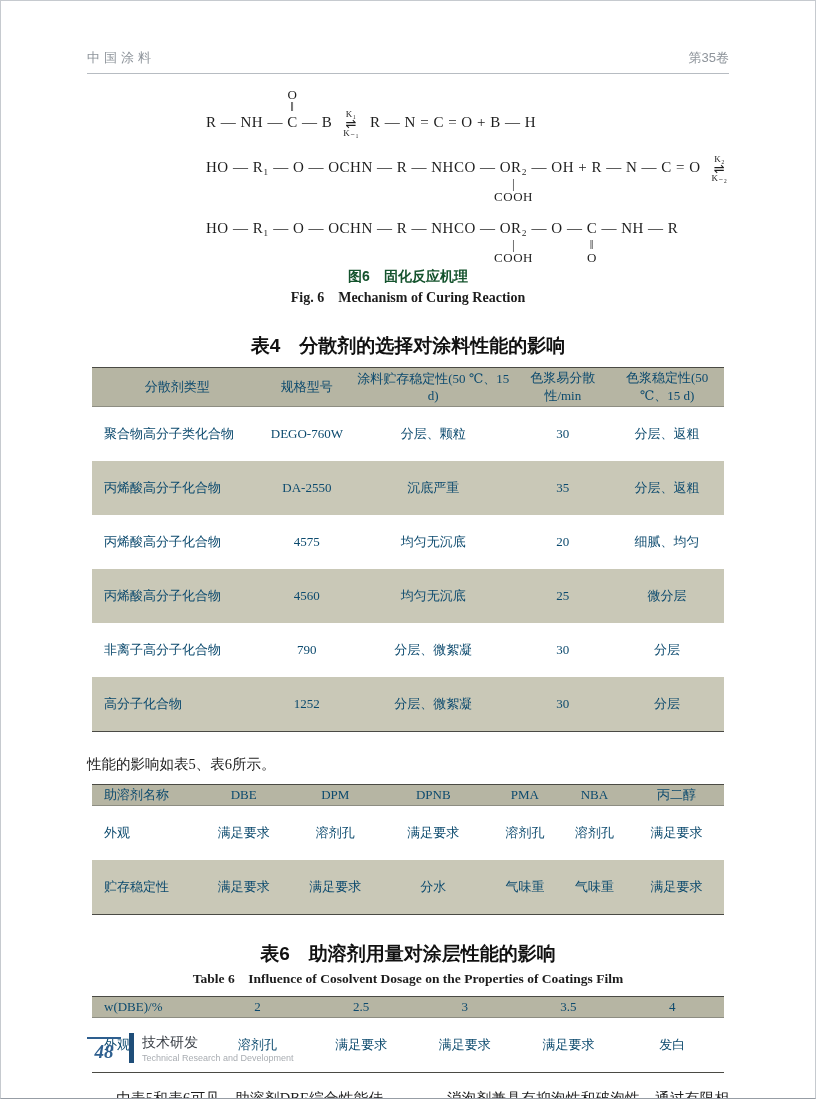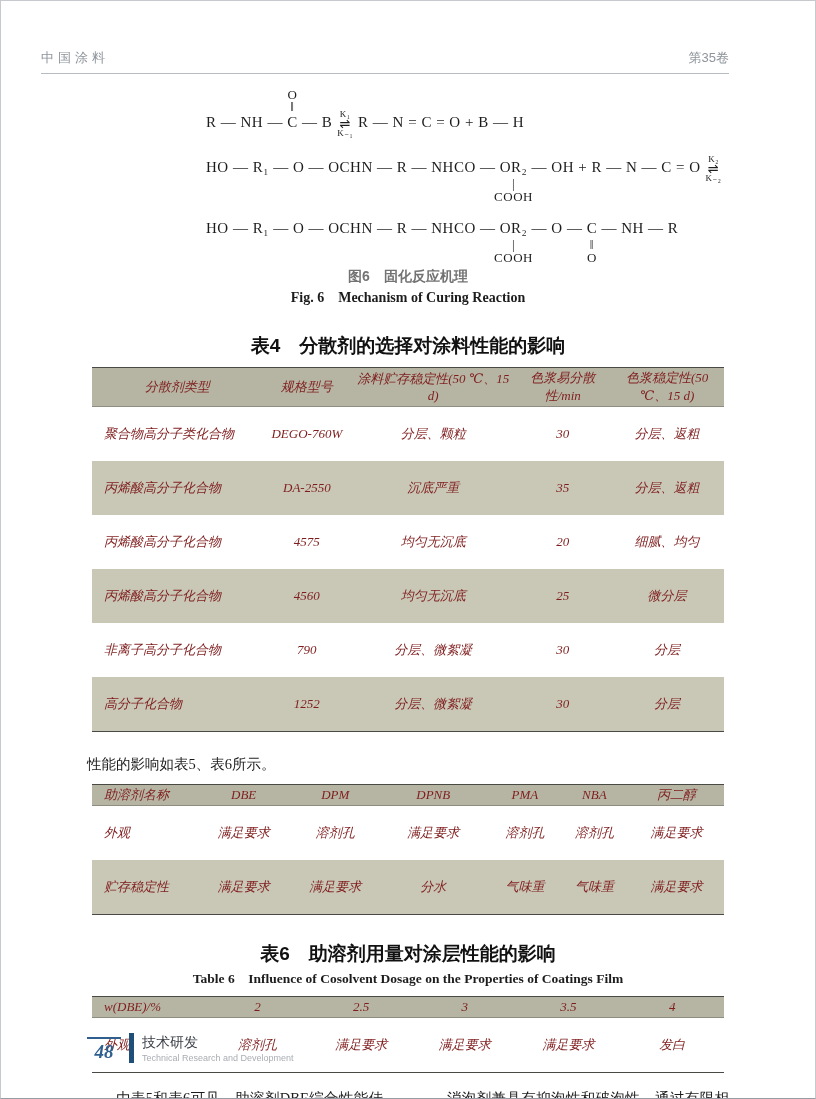--- a/index.html
+++ b/index.html
@@ -11,21 +11,21 @@
     background: #ffffff;
     border: 1px solid #c6cacf;
     border-bottom-color: #979da5;
     font-family: "Liberation Serif", "DejaVu Serif", serif;
     color: #1c1c1c;
     overflow: hidden;
   }
   
   .runhead {
     display: flex; justify-content: space-between; align-items: center;
-    margin: 48px 86px 0 40px;
+    margin: 48px 86px 0 86px;
     padding-bottom: 6px;
     border-bottom: 1px solid #b7bcc2;
     color: #8e949b; font-size: 13px;
     font-family: "Liberation Sans", "DejaVu Sans", sans-serif;
   }
   .runhead .journal { letter-spacing: 4px; }
   
   .figure { padding: 36px 0 0 205px; }
   .eq {
     position: relative;
@@ -39,45 +39,44 @@
   .chem-above {
     position: absolute; left: 50%; bottom: 98%; transform: translateX(-50%);
     font-size: 13px; line-height: 12px; text-align: center; white-space: pre-line;
   }
   .chem-below {
     position: absolute; left: 50%; top: 100%; transform: translateX(-50%);
     font-size: 13px; line-height: 13px; text-align: center; white-space: pre-line;
   }
   .rxn {
     display: inline-flex; flex-direction: column; align-items: center;
-    vertical-align: middle; line-height: 1; margin: 0 5px;
+    vertical-align: middle; line-height: 1; margin: 0 11px;
     font-family: "DejaVu Sans", sans-serif;
   }
   .rxn .k { font-size: 9px; font-family: "Liberation Serif","DejaVu Serif",serif; }
   .rxn .arr { font-size: 13px; line-height: 10px; }
   .figcap { text-align: center; margin-top: 30px; }
   .figcap .cn {
     font-family: "Liberation Sans","DejaVu Sans",sans-serif;
-    font-weight: bold; font-size: 14px; color: #737373;
+    font-weight: bold; font-size: 14px; color: #14532d;
   }
   .figcap .en { font-weight: bold; font-size: 14px; margin-top: 3px; }
   
   .tblcap { text-align: center; margin-top: 26px; }
   .tblcap .cn {
     font-family: "Liberation Sans","DejaVu Sans",sans-serif;
     font-weight: bold; font-size: 19px; color: #111;
   }
   .tblcap .en { font-weight: bold; font-size: 13.5px; margin-top: 3px; }
   table.tbl {
     width: 632px; margin: 8px auto 0 auto;
     border-collapse: collapse; table-layout: fixed;
-    font-size: 13px; color: #7f1d1d;
+    font-size: 13px; color: #0c4a6e;
     border-top: 1.5px solid #4a4a44;
     border-bottom: 1.5px solid #4a4a44;
-    font-style: italic;
   }
   table.tbl th {
     background: #b6b5a3; font-weight: normal;
     height: 21px; text-align: center; padding: 1px 3px;
     border-bottom: 1px solid #8d8d82;
   }
   table.tbl td { height: 23px; text-align: center; padding: 18px 3px; }
   table.tbl tbody tr:nth-child(even) td { background: #c9c8b7; }
   table.tbl td:first-child { text-align: left; padding-left: 12px; }
   table.first-left th:first-child { text-align: left; padding-left: 12px; }

